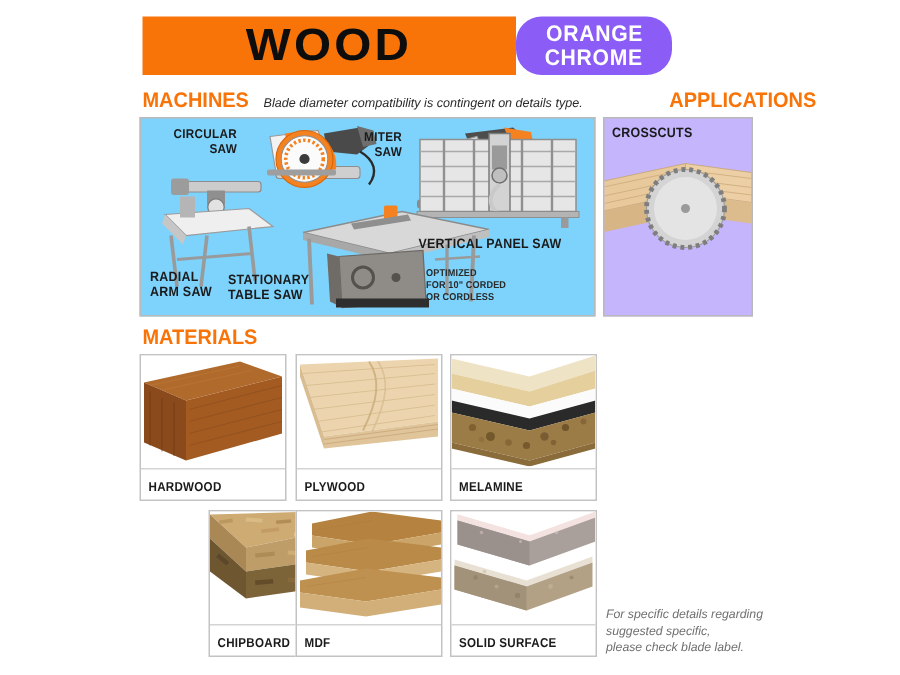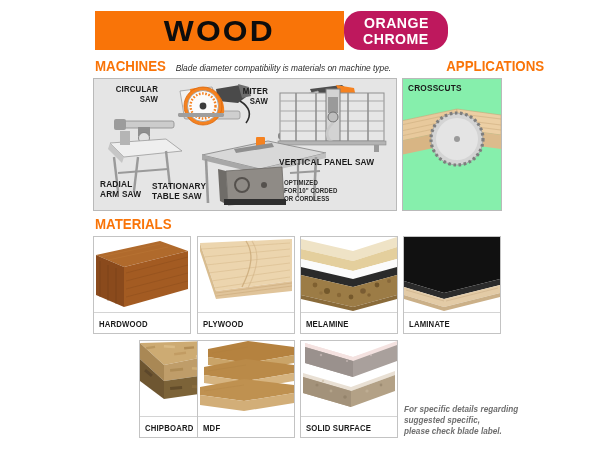--- a/index.html
+++ b/index.html
@@ -19,21 +19,21 @@
   .header-wood{
     flex:1 1 auto;background:#F97408;
     display:flex;align-items:center;justify-content:center;
   }
   .header-wood .t{
     font-family:"Liberation Sans", sans-serif;
     font-weight:bold;font-size:30px;letter-spacing:2px;color:#0d0d0d;
     transform:scaleX(1.06);
   }
   .header-brand{
-    width:104px;background:#be185d;color:#ffffff;
+    width:104px;background:#8b5cf6;color:#ffffff;
     display:flex;flex-direction:column;align-items:center;justify-content:center;
     line-height:1.0;
     border-radius:17px;
   }
   .header-brand .b1,.header-brand .b2{
     font-weight:bold;font-size:15px;letter-spacing:0.5px;
     transform:scaleX(0.94);
   }
   .header-brand .b2{margin-top:1px;}
 
@@ -52,21 +52,21 @@
     padding:0 4px 1px 6px;white-space:nowrap;
   }
   .sec-apps{
     font-weight:bold;font-size:14px;color:#F97408;
     transform:scaleX(0.95);transform-origin:right bottom;
   }
 
   
   .machines{
     position:absolute;left:93px;top:78px;width:302px;height:131px;
-    border:1px solid #b9b9b9;background:#e5e5e5;overflow:hidden;
+    border:1px solid #b9b9b9;background:#7dd3fc;overflow:hidden;
   }
   .mlabel{
     position:absolute;font-weight:bold;color:#1a1a1a;font-size:8.5px;
     line-height:1.12;letter-spacing:0.2px;transform:scaleX(0.92);
     transform-origin:left top;white-space:pre-line;
   }
   .l-circ{left:6px;top:6px;text-align:right;width:58px;transform-origin:right top;}
   .l-miter{left:126px;top:8px;text-align:right;width:48px;transform-origin:right top;}
   .l-vps{left:185px;top:78px;font-size:9px;}
   .l-radial{left:6px;top:100px;font-size:9px;}
@@ -76,21 +76,21 @@
     color:#2a2a2a;letter-spacing:0.1px;
   }
 
   
   .art{position:absolute;}
   .art svg{display:block;}
 
   
   .apps{
     position:absolute;left:402px;top:78px;width:98px;height:131px;
-    border:1px solid #b9b9b9;background:#86efac;overflow:hidden;
+    border:1px solid #b9b9b9;background:#c4b5fd;overflow:hidden;
   }
   .apps-label{
     position:absolute;left:5px;top:4px;
     font-weight:bold;font-size:9px;color:#1a1a1a;letter-spacing:0.2px;
     transform:scaleX(0.92);transform-origin:left top;z-index:5;
   }
 
   
   .sec-materials{
     position:absolute;left:95px;top:216px;
@@ -107,42 +107,42 @@
     position:absolute;left:5px;bottom:4px;
     font-weight:bold;font-size:8.6px;color:#1a1a1a;letter-spacing:0.2px;
     transform:scaleX(0.9);transform-origin:left bottom;white-space:nowrap;
   }
   .mcell .capline{
     position:absolute;left:0;right:0;bottom:20px;height:1px;background:#d4d4d4;
   }
 
   .note{
     position:absolute;left:404px;top:404px;width:190px;
-    font-style:italic;font-size:8.2px;line-height:1.35;color:#6f6f6f;font-weight:bold;
+    font-style:italic;font-size:8.2px;line-height:1.35;color:#6f6f6f;
   }
   .note div{white-space:nowrap;}
 </style>
 </head>
 <body>
 
 <div class="sheet">
 
   <div class="header">
     <div class="header-wood">
       <span class="t">WOOD</span>
     </div>
     <div class="header-brand">
       <span class="b1">ORANGE</span>
       <span class="b2">CHROME</span>
     </div>
   </div>
 
   <div class="secrow">
     <span class="sec-machines">MACHINES</span>
-    <span class="sec-note">Blade diameter compatibility is materials on machine type.</span>
+    <span class="sec-note">Blade diameter compatibility is contingent on details type.</span>
     <span class="sec-apps">APPLICATIONS</span>
   </div>
 
   <div class="machines">
 
     <div class="art" style="left:60px;top:2px;">
       <svg width="104" height="58" viewBox="0 0 104 58">
         <g>
           <path d="M62 8 L86 4 L92 16 L84 22 L64 20 Z" fill="#4a4a4a"></path>
           <path d="M84 3 L95 6 L97 15 L88 17 Z" fill="#6e6e6e"></path>
@@ -361,37 +361,20 @@
             <circle cx="50" cy="60" r="2.4" fill="#705428"></circle>
             <circle cx="68" cy="58" r="1.8" fill="#7d5e31"></circle>
           </g>
           <path d="M0 58 L52 70 L96 58 L96 62 L52 74 L0 62 Z" fill="#8a6b3a"></path>
         </svg>
       </div>
       <div class="capline"></div>
       <div class="cap">MELAMINE</div>
     </div>
 
-    <div class="mcell" style="left:310px;top:0px;">
-      <div class="pic">
-        <svg width="96" height="74" viewBox="0 0 96 74">
-          <rect x="0" y="0" width="96" height="74" fill="#ffffff"></rect>
-          <path d="M0 0 L96 0 L96 42 L40 56 L0 44 Z" fill="#111111"></path>
-          <path d="M0 44 L40 56 L96 42 L96 48 L40 62 L0 50 Z" fill="#2b2b2b"></path>
-          <path d="M0 50 L40 62 L96 48 L96 56 L40 70 L0 58 Z" fill="#e3cba6"></path>
-          <path d="M0 58 L40 70 L96 56 L96 60 L40 74 L0 62 Z" fill="#cbb088"></path>
-          <g stroke="#c2a67e" stroke-width="0.5" opacity="0.9">
-            <line x1="2" y1="53" x2="40" y2="64"></line>
-            <line x1="42" y1="64" x2="94" y2="51"></line>
-          </g>
-        </svg>
-      </div>
-      <div class="capline"></div>
-      <div class="cap">LAMINATE</div>
-    </div>
 
     <div class="mcell" style="left:0px;top:104px;margin-left:46px;">
       <div class="pic">
         <svg width="96" height="74" viewBox="0 0 96 74">
           <rect x="0" y="0" width="96" height="74" fill="#ffffff"></rect>
           <path d="M0 2 L70 0 L94 10 L24 24 Z" fill="#cdab73"></path>
           <path d="M0 2 L24 24 L24 40 L0 18 Z" fill="#a98855"></path>
           <path d="M24 24 L94 10 L94 30 L24 40 Z" fill="#bf9d69"></path>
           <path d="M0 18 L24 40 L24 58 L0 40 Z" fill="#6e5631"></path>
           <path d="M24 40 L94 30 L94 48 L24 58 Z" fill="#7c6338"></path>

